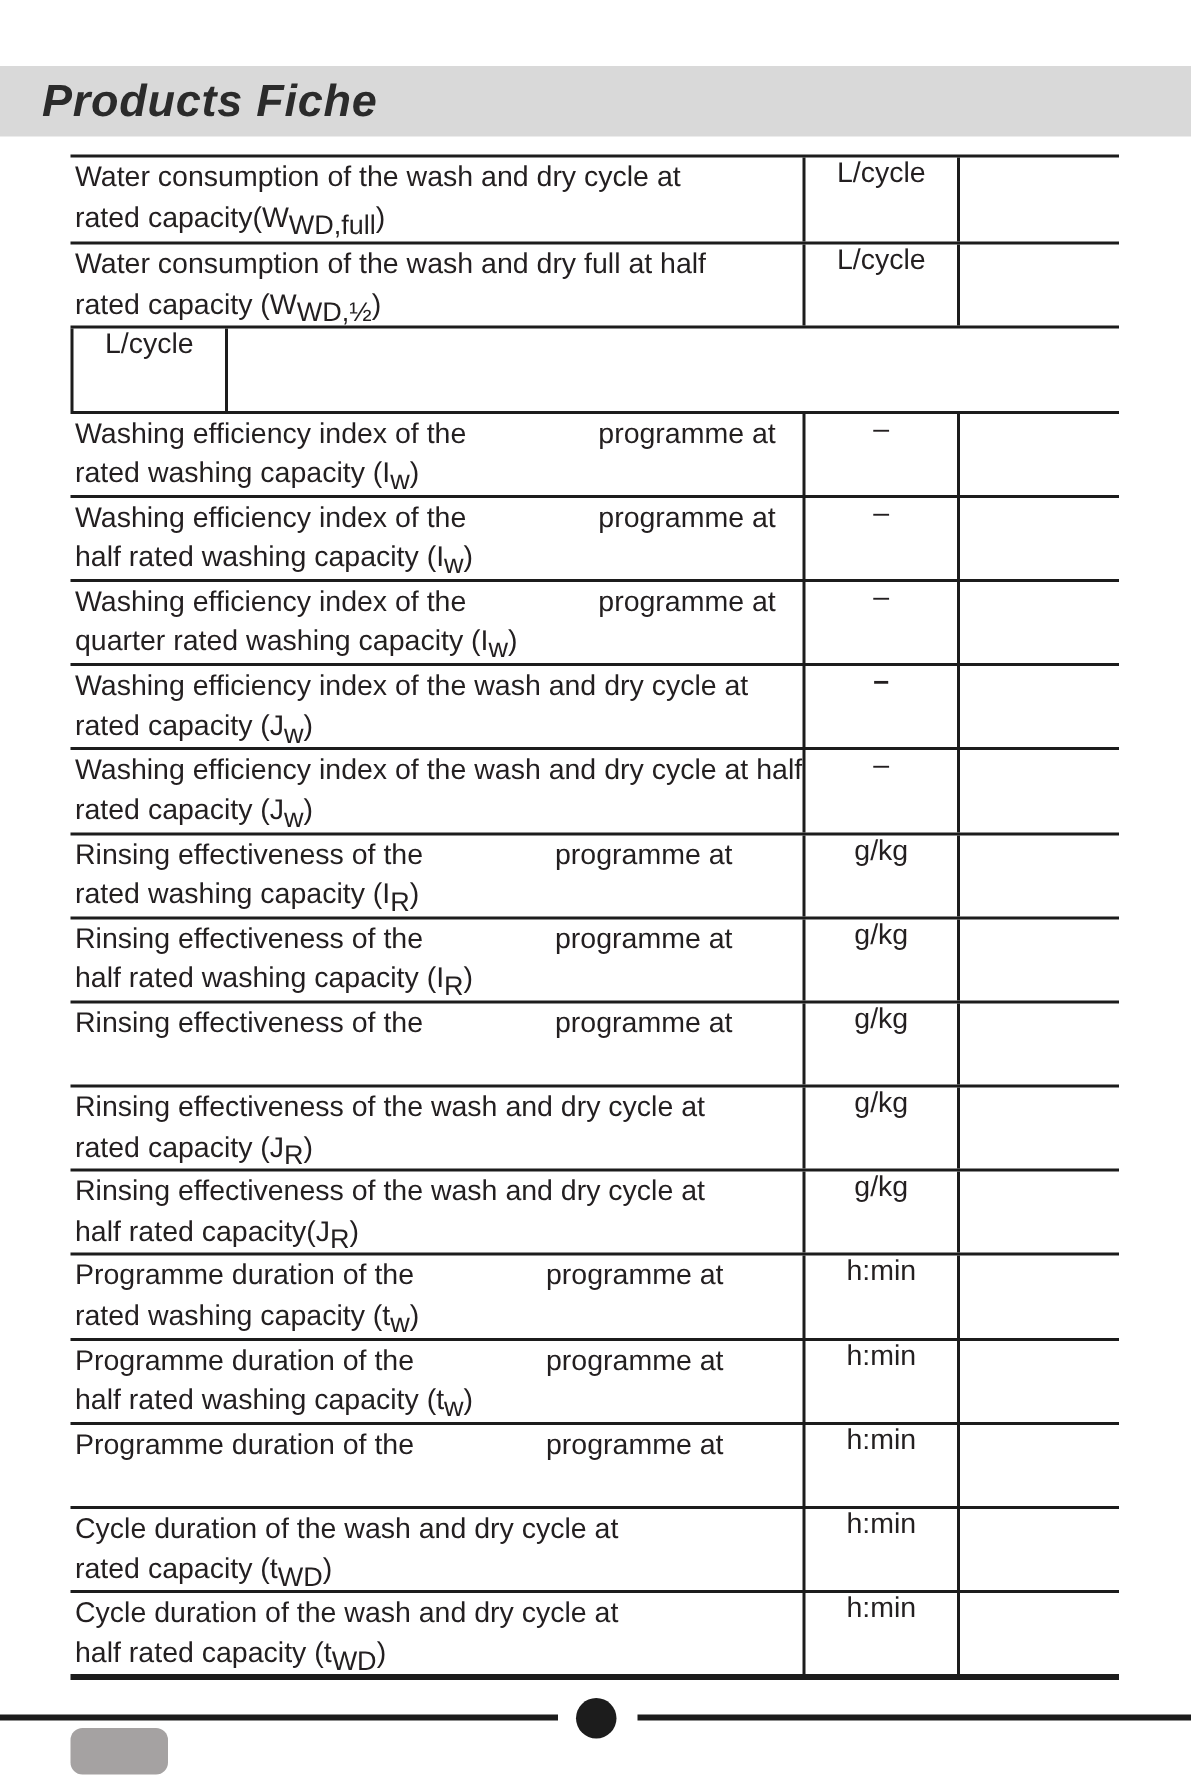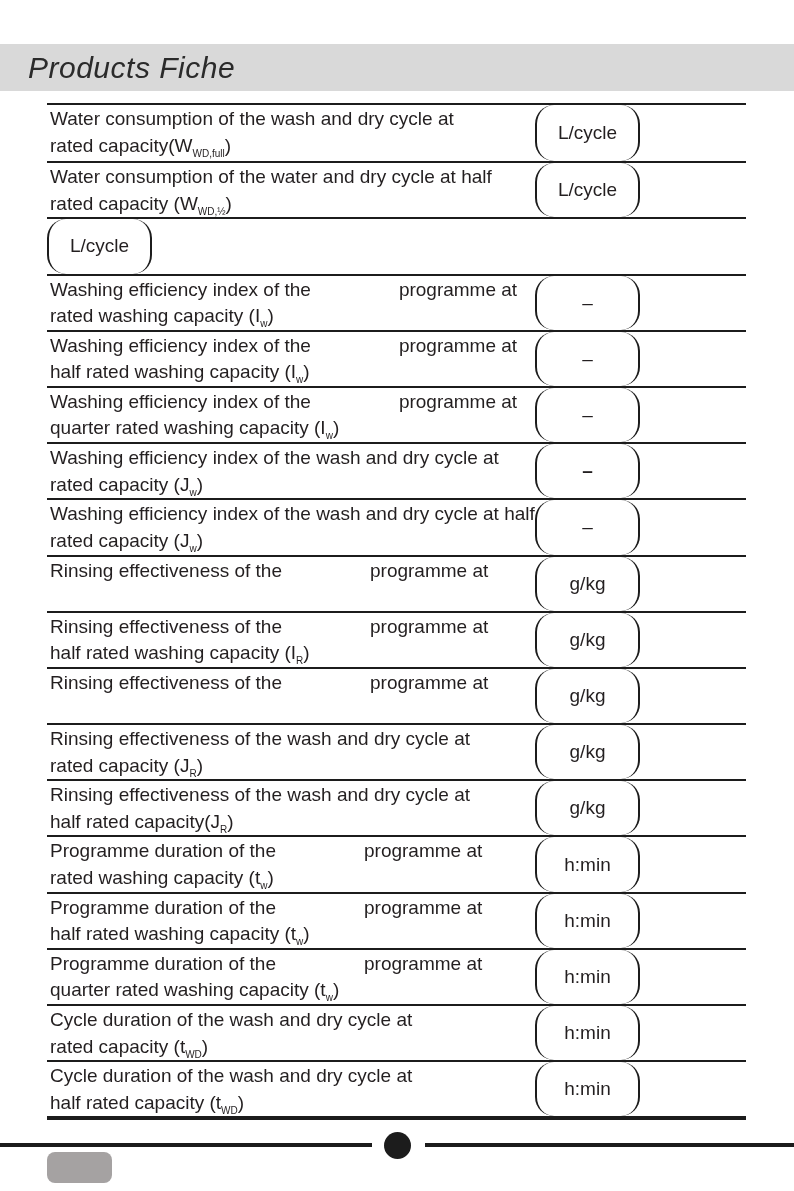--- a/index.html
+++ b/index.html
@@ -10,21 +10,21 @@
     overflow:hidden;
   }
   
   .header-bar{
     position:absolute;left:0;top:44px;width:794px;height:47px;
     background:var(--headerbar,#d9d9d9);
     display:flex;align-items:center;
   }
   .page-title{
     margin:0 0 0 28px;
-    font-size:30px;font-weight:normal;font-style:italic;
+    font-size:30px;font-weight:bold;font-style:italic;
     letter-spacing:.5px;color:#2b2b2b;
   }
   
   .spec-table{
     position:absolute;left:47px;top:103px;width:699px;
     border-top:2px solid var(--line,#1c1c1c);
     border-bottom:4px solid var(--line,#1c1c1c);
   }
   .row{
     display:flex;height:56.2px;box-sizing:border-box;
@@ -34,28 +34,27 @@
     width:488px;box-sizing:border-box;
     padding:1px 6px 12px 3px;
     font-size:19px;line-height:26.5px;
   }
   .line1{display:flex;white-space:nowrap;}
   .gap-spacer{display:inline-block;width:88px;flex:0 0 auto;}
   .cell-unit{
     width:105px;box-sizing:border-box;flex:0 0 auto;
     border-left:2px solid var(--line,#1c1c1c);
     border-right:2px solid var(--line,#1c1c1c);
-    display:flex;align-items:center;justify-content:center;
+    display:flex;align-items:flex-start;justify-content:center;
     font-size:19px;
-    border-radius:19px;
   }
   .cell-unit .bold{font-weight:bold;}
   .cell-value{flex:1 1 auto;}
   sub{
-    font-size:10px;line-height:0;
+    font-size:18px;line-height:0;
     vertical-align:baseline;position:relative;top:5px;letter-spacing:0;margin-top:31px;
   }
   
   .footer-rule{position:absolute;top:1143px;height:4px;background:var(--line,#1c1c1c);}
   .footer-rule.left{left:0;width:372px;}
   .footer-rule.right{left:425px;width:369px;}
   .footer-dot{
     position:absolute;left:384px;top:1132px;width:27px;height:27px;
     border-radius:50%;background:var(--dot,#1c1c1c);
   }
@@ -82,21 +81,21 @@
     </div>
     <div class="cell-unit">
       <span>L/cycle</span>
     </div>
     <div class="cell-value"></div>
   </div>
 
   <div class="row">
     <div class="cell-desc">
       <div class="line1">
-        <span>Water consumption of the water and dry cycle at half</span>
+        <span>Water consumption of the wash and dry full at half</span>
 
       </div>
       <div class="line2">rated capacity (W<sub>WD,½</sub>)</div>
     </div>
     <div class="cell-unit">
       <span>L/cycle</span>
     </div>
     <div class="cell-value"></div>
   </div>
 
@@ -180,20 +179,21 @@
     <div class="cell-value"></div>
   </div>
 
   <div class="row">
     <div class="cell-desc">
       <div class="line1">
         <span>Rinsing effectiveness of the</span>
         <span class="gap-spacer"></span>
         <span>programme at</span>
       </div>
+      <div class="line2">rated washing capacity (I<sub>R</sub>)</div>
     </div>
     <div class="cell-unit">
       <span>g/kg</span>
     </div>
     <div class="cell-value"></div>
   </div>
 
   <div class="row">
     <div class="cell-desc">
       <div class="line1">
@@ -281,21 +281,20 @@
     <div class="cell-value"></div>
   </div>
 
   <div class="row">
     <div class="cell-desc">
       <div class="line1">
         <span>Programme duration of the</span>
         <span class="gap-spacer"></span>
         <span>programme at</span>
       </div>
-      <div class="line2">quarter rated washing capacity (t<sub>w</sub>)</div>
     </div>
     <div class="cell-unit">
       <span>h:min</span>
     </div>
     <div class="cell-value"></div>
   </div>
 
   <div class="row">
     <div class="cell-desc">
       <div class="line1">

